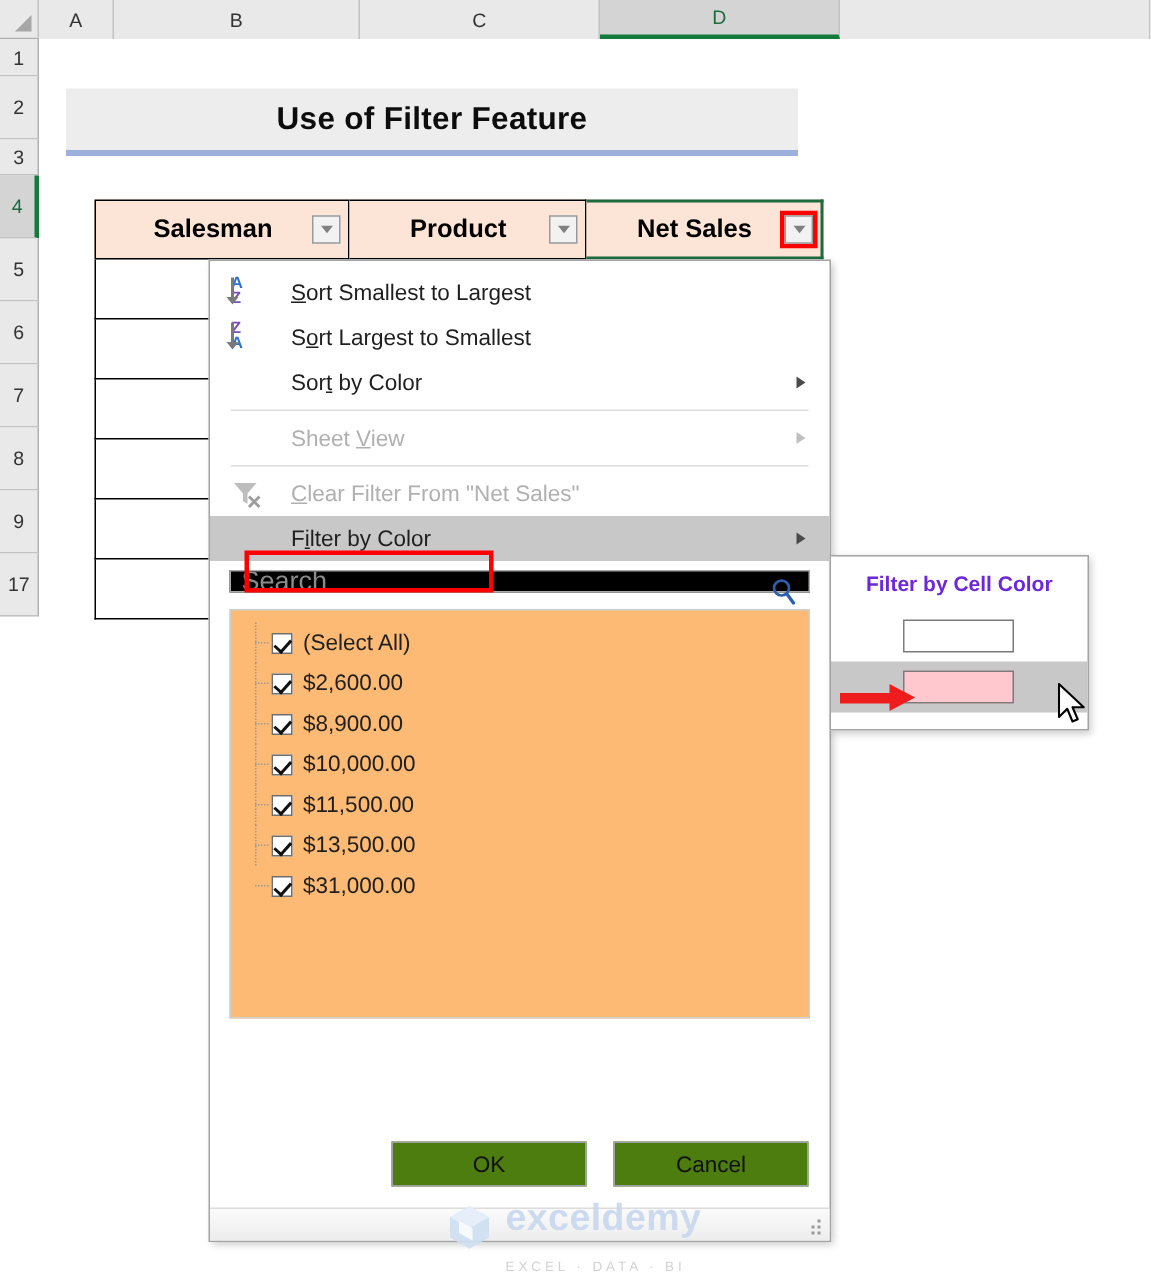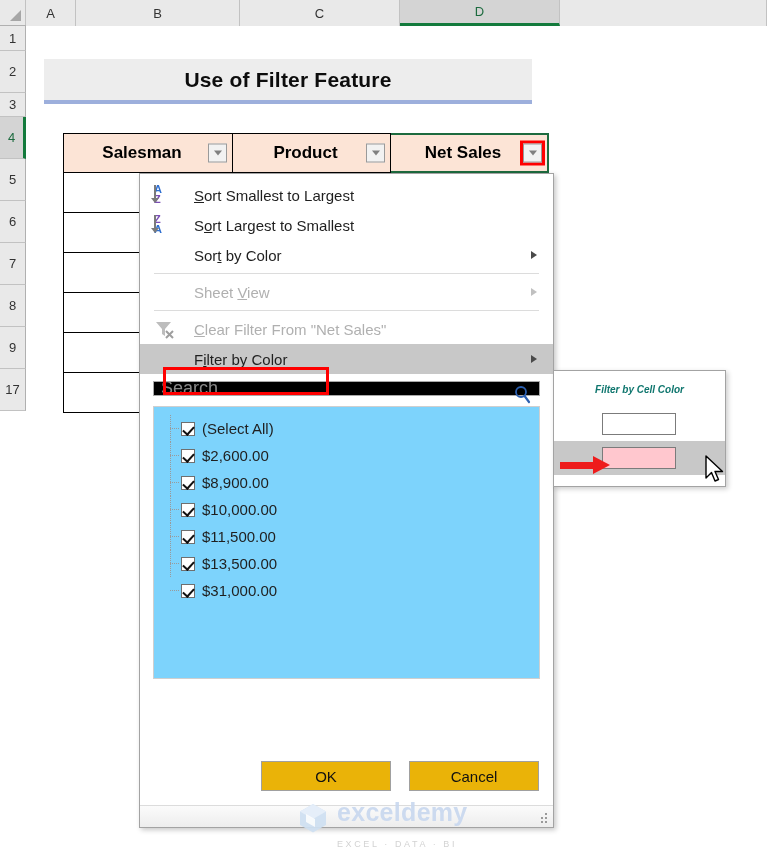--- a/index.html
+++ b/index.html
@@ -135,21 +135,21 @@
     font-family:"Liberation Sans", sans-serif;
   }
   .search-box::placeholder{ color:#8a8a8a; opacity:1; }
   .search-icon{
     position:absolute; right:8px; top:5px; width:19px; height:19px;
     color:#2b5fb0;
   }
 
   
   .list-box{
-    margin:8px 13px 0 13px; height:273px; border:1px solid #cfcfcf; background:#7dd3fc;
+    margin:8px 13px 0 13px; height:273px; border:1px solid #cfcfcf; background:#fdba74;
     padding:8px 0 0 0; overflow:hidden;
   }
   .list-item{
     height:27px; display:flex; align-items:center; padding-left:14px; position:relative;
     font-size:15px; color:#1f1f1f;
   }
   .tree-line{
     position:absolute; left:16px; top:0; width:1px; height:27px;
     border-left:1px dotted #9a9a9a;
   }
@@ -162,39 +162,39 @@
     margin-left:13px; margin-right:7px; position:relative; flex:0 0 14px;
   }
   .cbx.checked::after{
     content:""; position:absolute; left:3px; top:1px; width:5px; height:9px;
     border:solid #111; border-width:0 2px 2px 0; transform:rotate(42deg);
   }
 
   
   .btn-row{ position:absolute; left:0; right:0; bottom:36px; display:flex; justify-content:flex-end; padding-right:14px; gap:18px; }
   .btn{
-    width:130px; height:30px; background:#eab308; border:1px solid #a0a0a0;
+    width:130px; height:30px; background:#4d7c0f; border:1px solid #a0a0a0;
     font-size:15px; color:#111; display:flex;align-items:center;justify-content:center;
     font-family:"Liberation Sans", sans-serif;
   }
   .panel-footer{
     position:absolute; left:0; right:0; bottom:0; height:22px;
     background:linear-gradient(#fbfbfb,#ededed); border-top:1px solid #dcdcdc;
   }
   .grip{ position:absolute; right:6px; bottom:5px; width:9px; height:9px; }
   .grip i{ position:absolute; width:2px;height:2px;background:#9a9a9a; display:block; }
 
   
   .submenu{
     position:absolute; left:553px; top:370px; width:173px; height:117px;
     background:#fff; border:1px solid #a3a3a3; box-shadow:2px 2px 5px rgba(0,0,0,.2);
   }
   .submenu-title{
     height:36px; display:flex; align-items:center; justify-content:center;
-    font-size:10px; font-weight:bold; color:#0f766e;font-style:italic;
+    font-size:14px; font-weight:bold; color:#6d28d9;
   }
   .swatch-row{ height:34px; display:flex; align-items:center; padding-left:48px; }
   .swatch-row.hl{ background:#c8c8c8; }
   .swatch{ width:74px; height:22px; border:1px solid #7b7b7b; background:#fff; }
   .swatch.pink{ background:#ffc7ce; }
 
   
   .red-arrow{ position:absolute; left:560px; top:456px; width:56px; height:18px; }
   .red-arrow .shaft{ position:absolute; left:0; top:6px; width:37px; height:7px; background:#ee1c1c; }
   .red-arrow .head{

